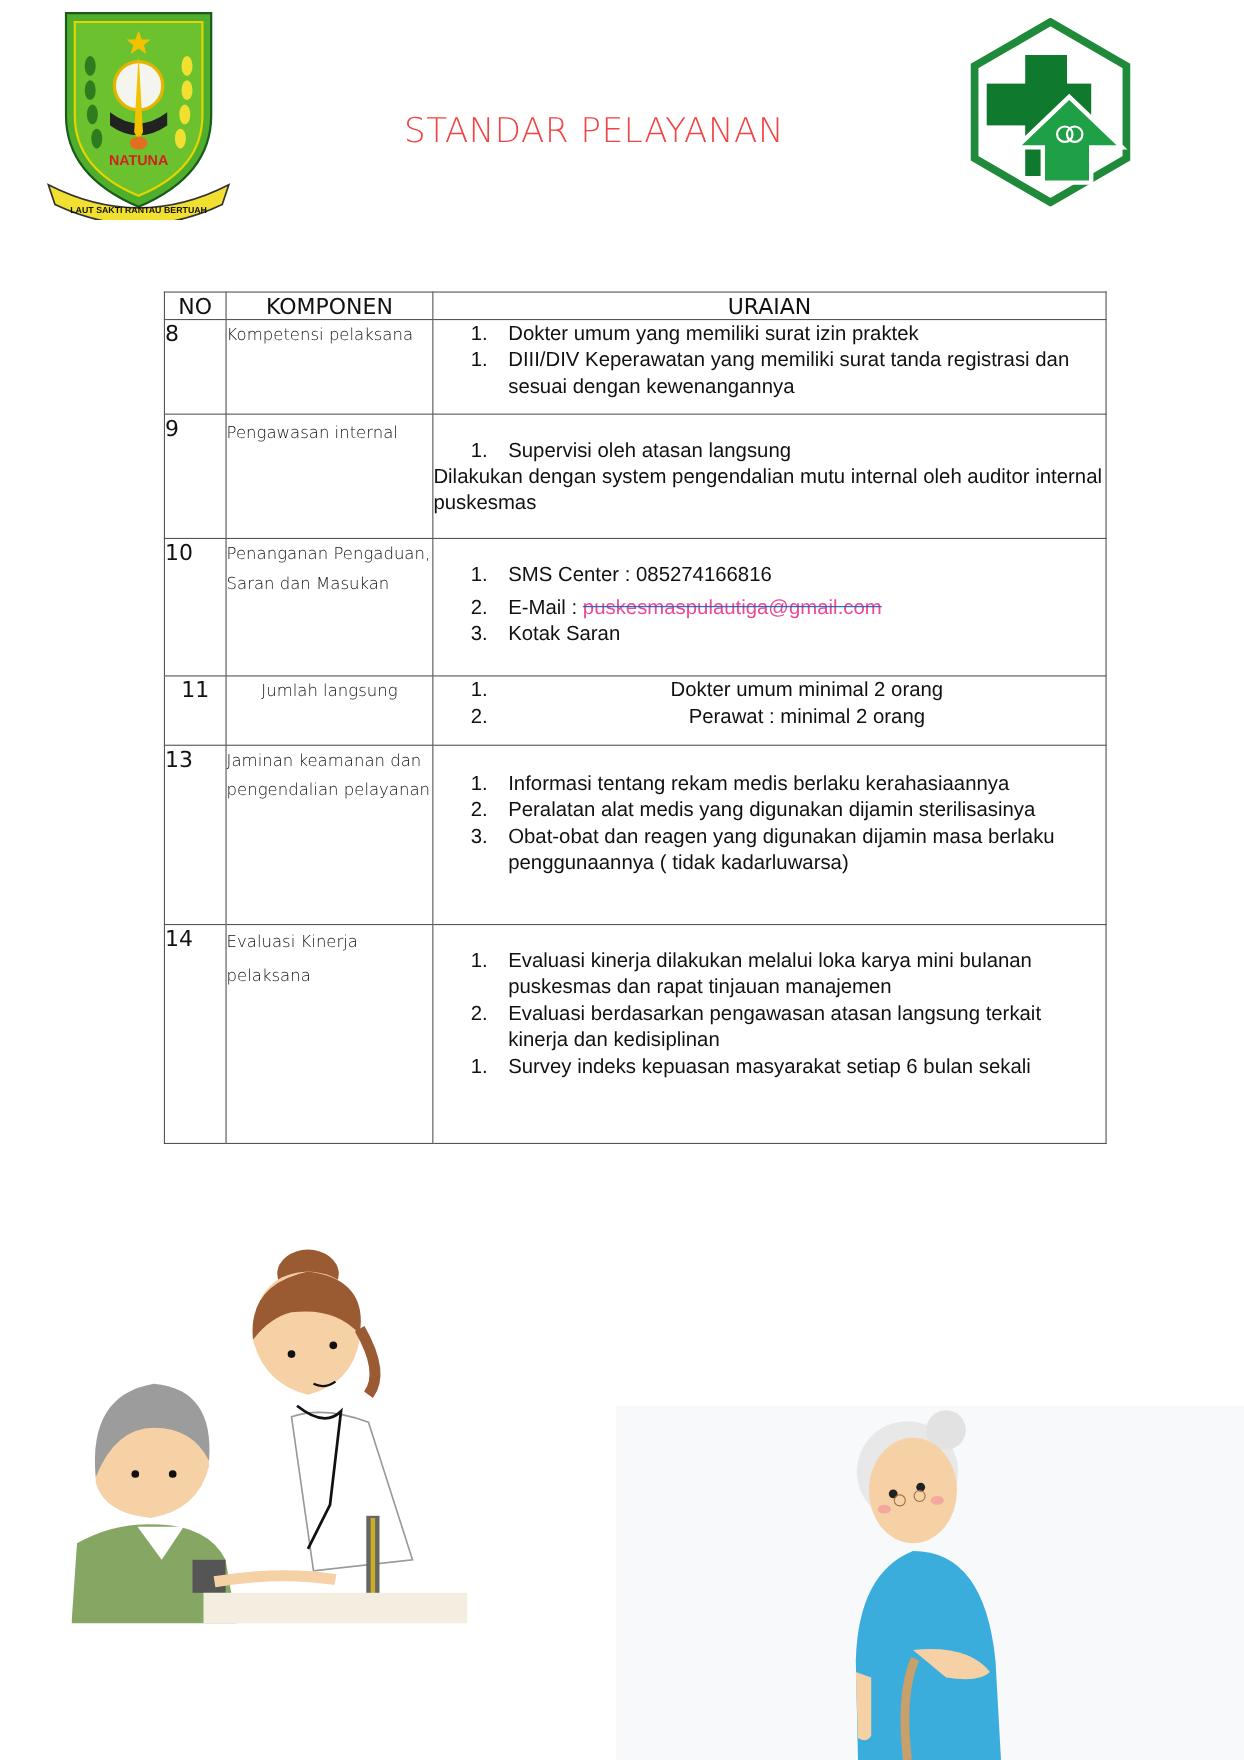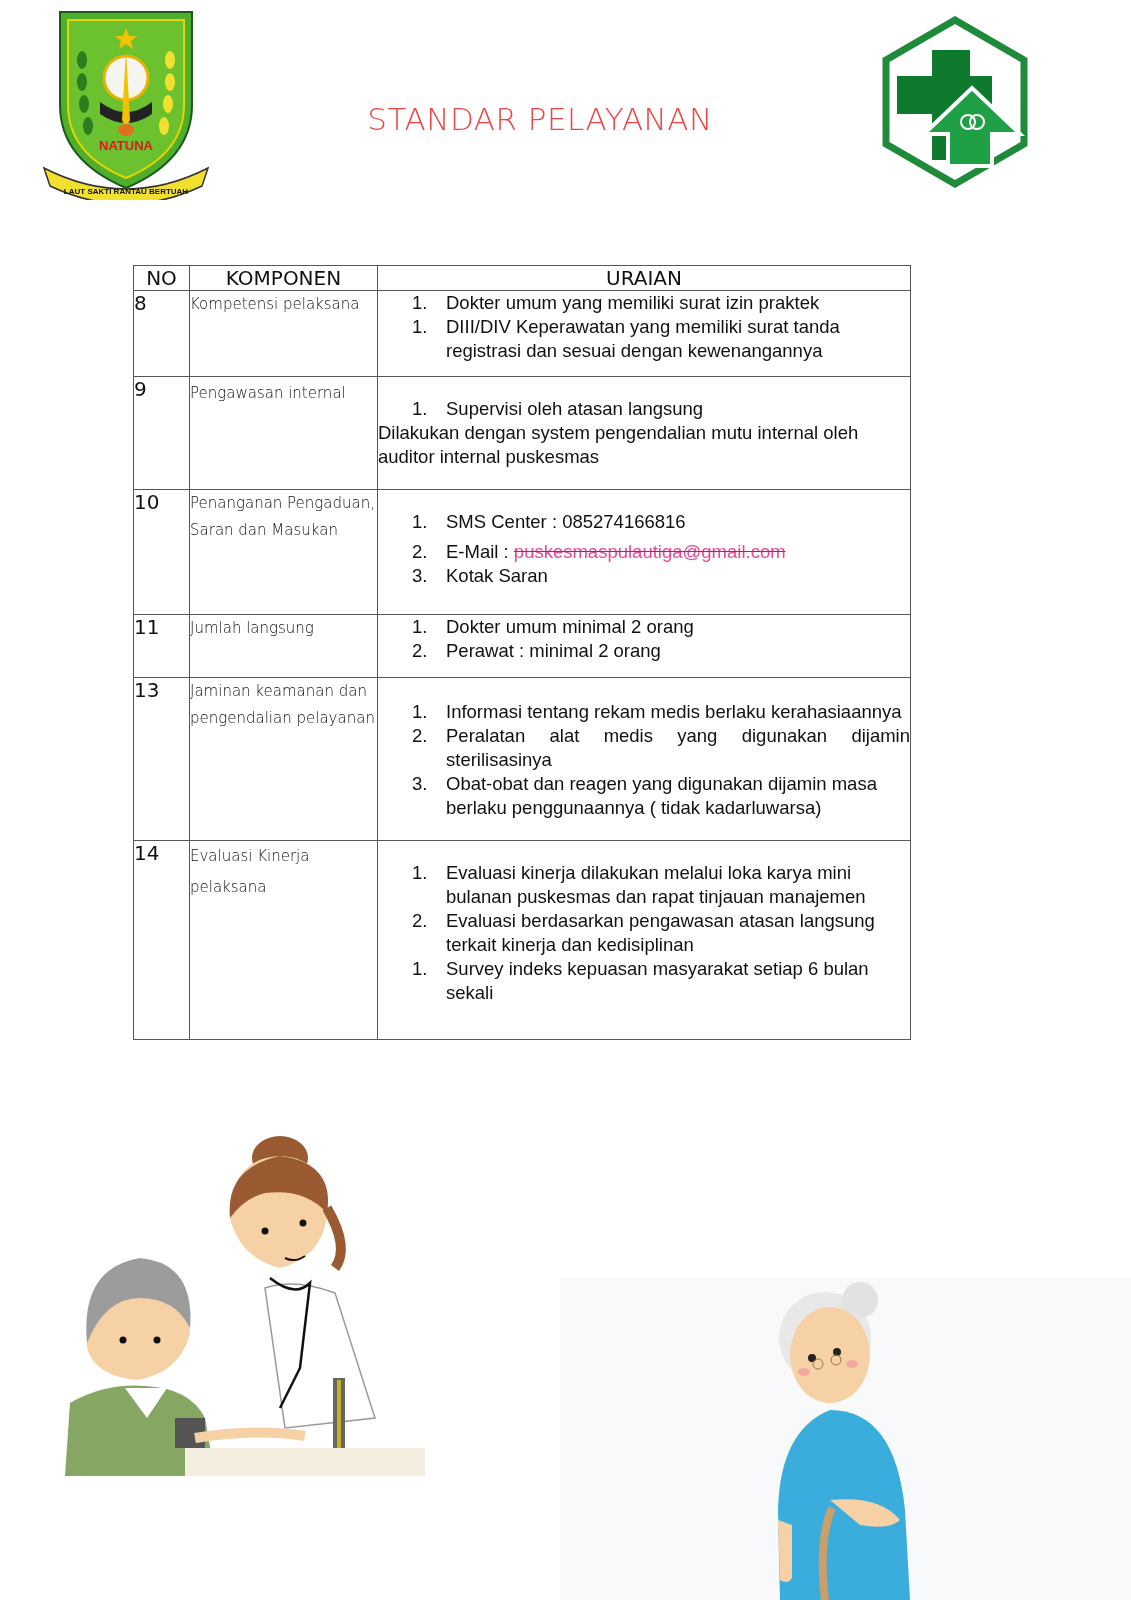--- a/index.html
+++ b/index.html
@@ -1,34 +1,34 @@
 <!DOCTYPE html>
 <html><head>
 <meta charset="utf-8">
 <style>
   html,body{margin:0;padding:0;background:#fff;}
   body{width:1131px;height:1600px;position:relative;overflow:hidden;font-family:"Liberation Sans",sans-serif;color:#111;}
   .logo-left{position:absolute;left:42px;top:10px;width:168px;height:190px;}
   .logo-right{position:absolute;left:880px;top:16px;width:150px;height:172px;}
   .title{position:absolute;left:230px;top:70px;width:620px;text-align:center;font-family:"DejaVu Sans",sans-serif;font-weight:300;font-size:31px;line-height:42px;letter-spacing:0.5px;color:#ef4444;margin-top:28px;}
   .title div{white-space:nowrap;}
-  table.sp{position:absolute;left:133px;top:265px;width:778px;border-collapse:collapse;font-family:"Liberation Sans",sans-serif;}
+  table.sp{position:absolute;left:149px;top:265px;width:857px;border-collapse:collapse;font-family:"Liberation Sans",sans-serif;}
   table.sp td, table.sp th{border:1.5px solid #555;vertical-align:top;padding:0;}
   table.sp th{font-weight:normal;font-family:"DejaVu Sans",sans-serif;font-size:20px;height:24px;line-height:24px;}
   .c-no{width:55px;}
   .c-komp{width:187px;}
   .no{font-family:"DejaVu Sans",sans-serif;font-size:20px;padding-left:10px;line-height:24px;}
   .komp{font-family:"DejaVu Sans",sans-serif;font-size:15px;padding-left:10px;line-height:27px;font-weight:300;}
   .ur{font-size:18.5px;line-height:24px;padding:0 10px 6px 10px;}
   .li{position:relative;padding-left:68px;}
   .li .n{position:absolute;left:34px;}
   .plain{padding-left:0;}
   .justify{text-align:justify;text-align-last:justify;}
   .link{color:#ec4899;text-decoration:line-through;text-decoration-color:#1a5fb4;}
-  .r8 td{height:85px;} .r9 td{height:92px;} .r10 td{height:104px;} .r11 td{height:62px;}
+  .r8 td{height:85px;} .r9 td{height:92px;} .r10 td{height:104px;} .r11 td{height:62px;text-align:center;}
   .r12 td{height:108px;} .r13 td{height:140px;} .r14 td{height:178px;}
   .ill-left{position:absolute;left:65px;top:1118px;width:360px;height:358px;}
   .ill-right-bg{position:absolute;left:560px;top:1278px;width:571px;height:322px;background:#f8f9fa;}
   .ill-right{position:absolute;left:740px;top:1280px;width:260px;height:320px;}
 </style>
 </head>
 <body>
 
 <svg class="logo-left" viewBox="0 0 168 190">
   <path d="M18 2 H150 V95 Q150 150 84 178 Q18 150 18 95 Z" fill="#4fae2c" stroke="#1a5a1a" stroke-width="2"></path>

